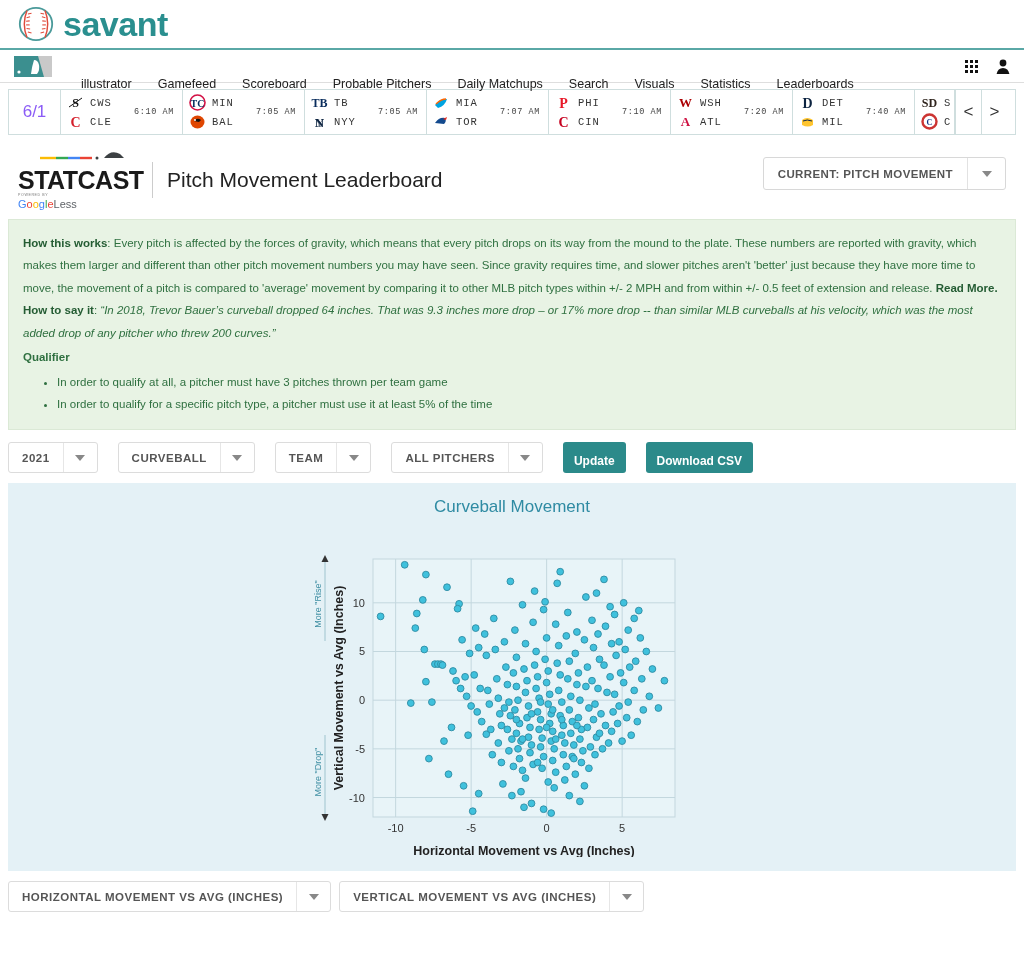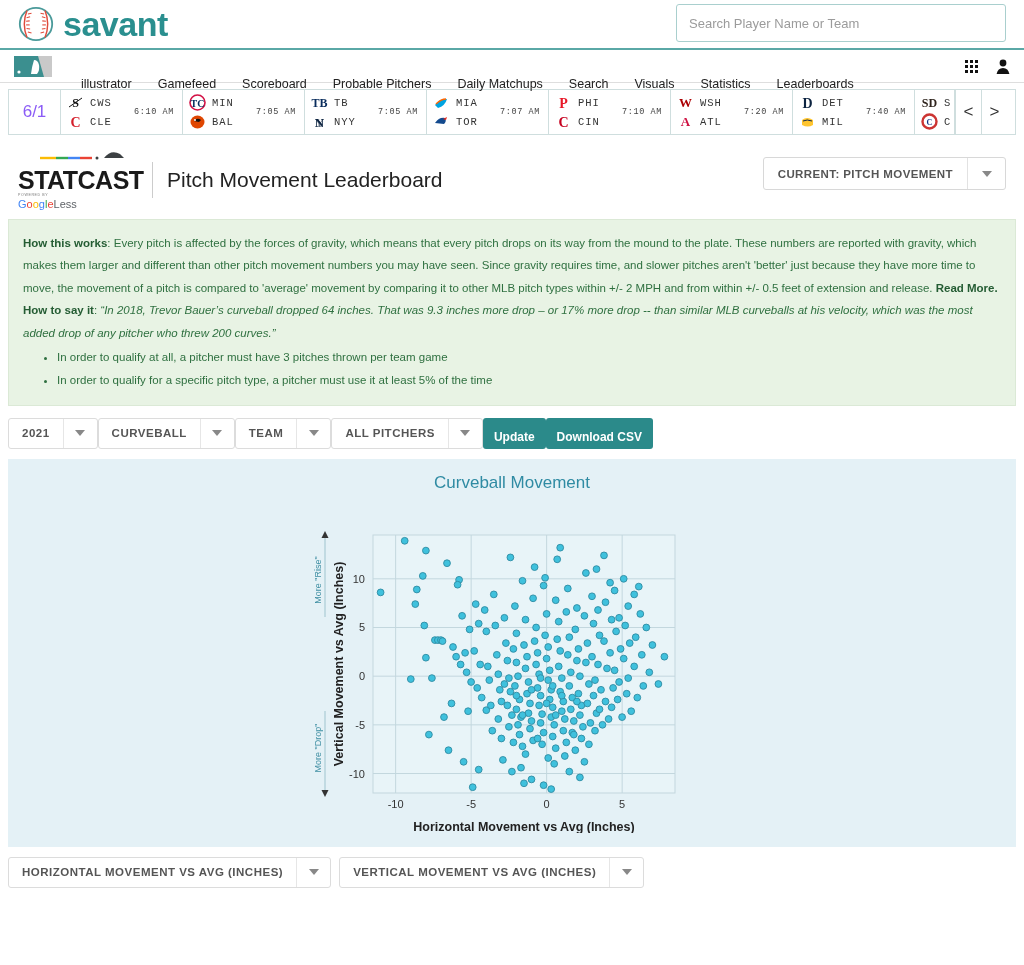--- a/index.html
+++ b/index.html
@@ -124,21 +124,21 @@
   }
   .info-panel b { color:#245c33; }
   .info-panel a { color:#245c33; font-weight:bold; text-decoration:none; }
   .info-panel .quote { font-style:italic; }
   .qual-title { font-weight:bold; margin-top:2px; }
   .info-panel ul { margin:2px 0 0 0; padding-left:34px; }
   .info-panel li { line-height:1.95; }
 
   
   .filter-bar {
-    display:flex; align-items:center; gap:0;
+    display:flex; align-items:center; gap:20px;
     padding:12px 8px 10px 8px;
   }
   .dd {
     display:flex; border:1px solid #dcdcdc; border-radius:3px; background:#fff;
     height:31px;
   }
   .dd .lbl {
     display:flex; align-items:center; padding:0 13px;
     font-size:11.5px; font-weight:bold; color:#555; letter-spacing:0.5px;
     white-space:nowrap;
@@ -193,21 +193,20 @@
         <line x1="29" y1="9" x2="25" y2="8"></line>
           <line x1="30.5" y1="13" x2="26.5" y2="12"></line>
         <line x1="31" y1="17" x2="27" y2="16.5"></line>
           <line x1="31" y1="21" x2="27" y2="21"></line>
         <line x1="30.5" y1="25" x2="26.5" y2="25.5"></line>
           <line x1="29" y1="29" x2="25" y2="30"></line>
       </g>
     </svg>
     <span class="brand-name">savant</span>
   </div>
-  <input class="search-box" type="text" placeholder="Search Player Name or Team" style="">
 </div>
 
 <div class="navbar">
   <svg class="mlb-logo" viewBox="0 0 38 21">
     <rect x="0" y="0" width="38" height="21" fill="#3b8f8f"></rect>
     <path d="M24 0 L38 0 L38 21 L30 21 Z" fill="#c9c9c9"></path>
     <path d="M20 4 q4 0 5 5 q1 5 -2 9 l-6 0 q1 -8 3 -14 z" fill="#fff"></path>
     <circle cx="5" cy="16" r="1.6" fill="#fff"></circle>
   </svg>
   <div class="nav-item">illustrator</div>
@@ -424,20 +423,21 @@
   </div>
 </div>
 
 <div class="info-panel">
   <div>
     <b>How this works</b><span>: Every pitch is affected by the forces of gravity, which means that every pitch drops on its way from the mound to the plate. These numbers are reported with gravity, which makes them larger and different than other pitch movement numbers you may have seen. Since gravity requires time, and slower pitches aren't 'better' just because they have more time to move, the movement of a pitch is compared to 'average' movement by comparing it to other MLB pitch types within +/- 2 MPH and from within +/- 0.5 feet of extension and release. </span><a href="#">Read More.</a>
   </div>
   <div>
     <b>How to say it</b>: <span class="quote">“In 2018, Trevor Bauer’s curveball dropped 64 inches. That was 9.3 inches more drop – or 17% more drop -- than similar MLB curveballs at his velocity, which was the most added drop of any pitcher who threw 200 curves.”</span>
   </div>
+  <div class="qual-title">Qualifier</div>
   <ul>
     <li>In order to qualify at all, a pitcher must have 3 pitches thrown per team game</li>
     <li>In order to qualify for a specific pitch type, a pitcher must use it at least 5% of the time</li>
   </ul>
 </div>
 
 <div class="filter-bar">
   <div class="dd">
     <div class="lbl">2021</div>
     <div class="caret">

